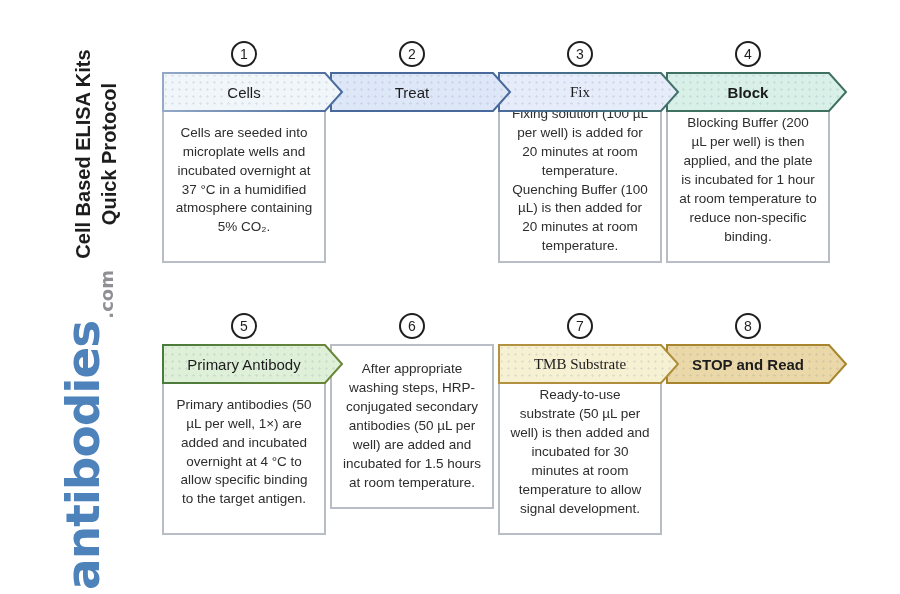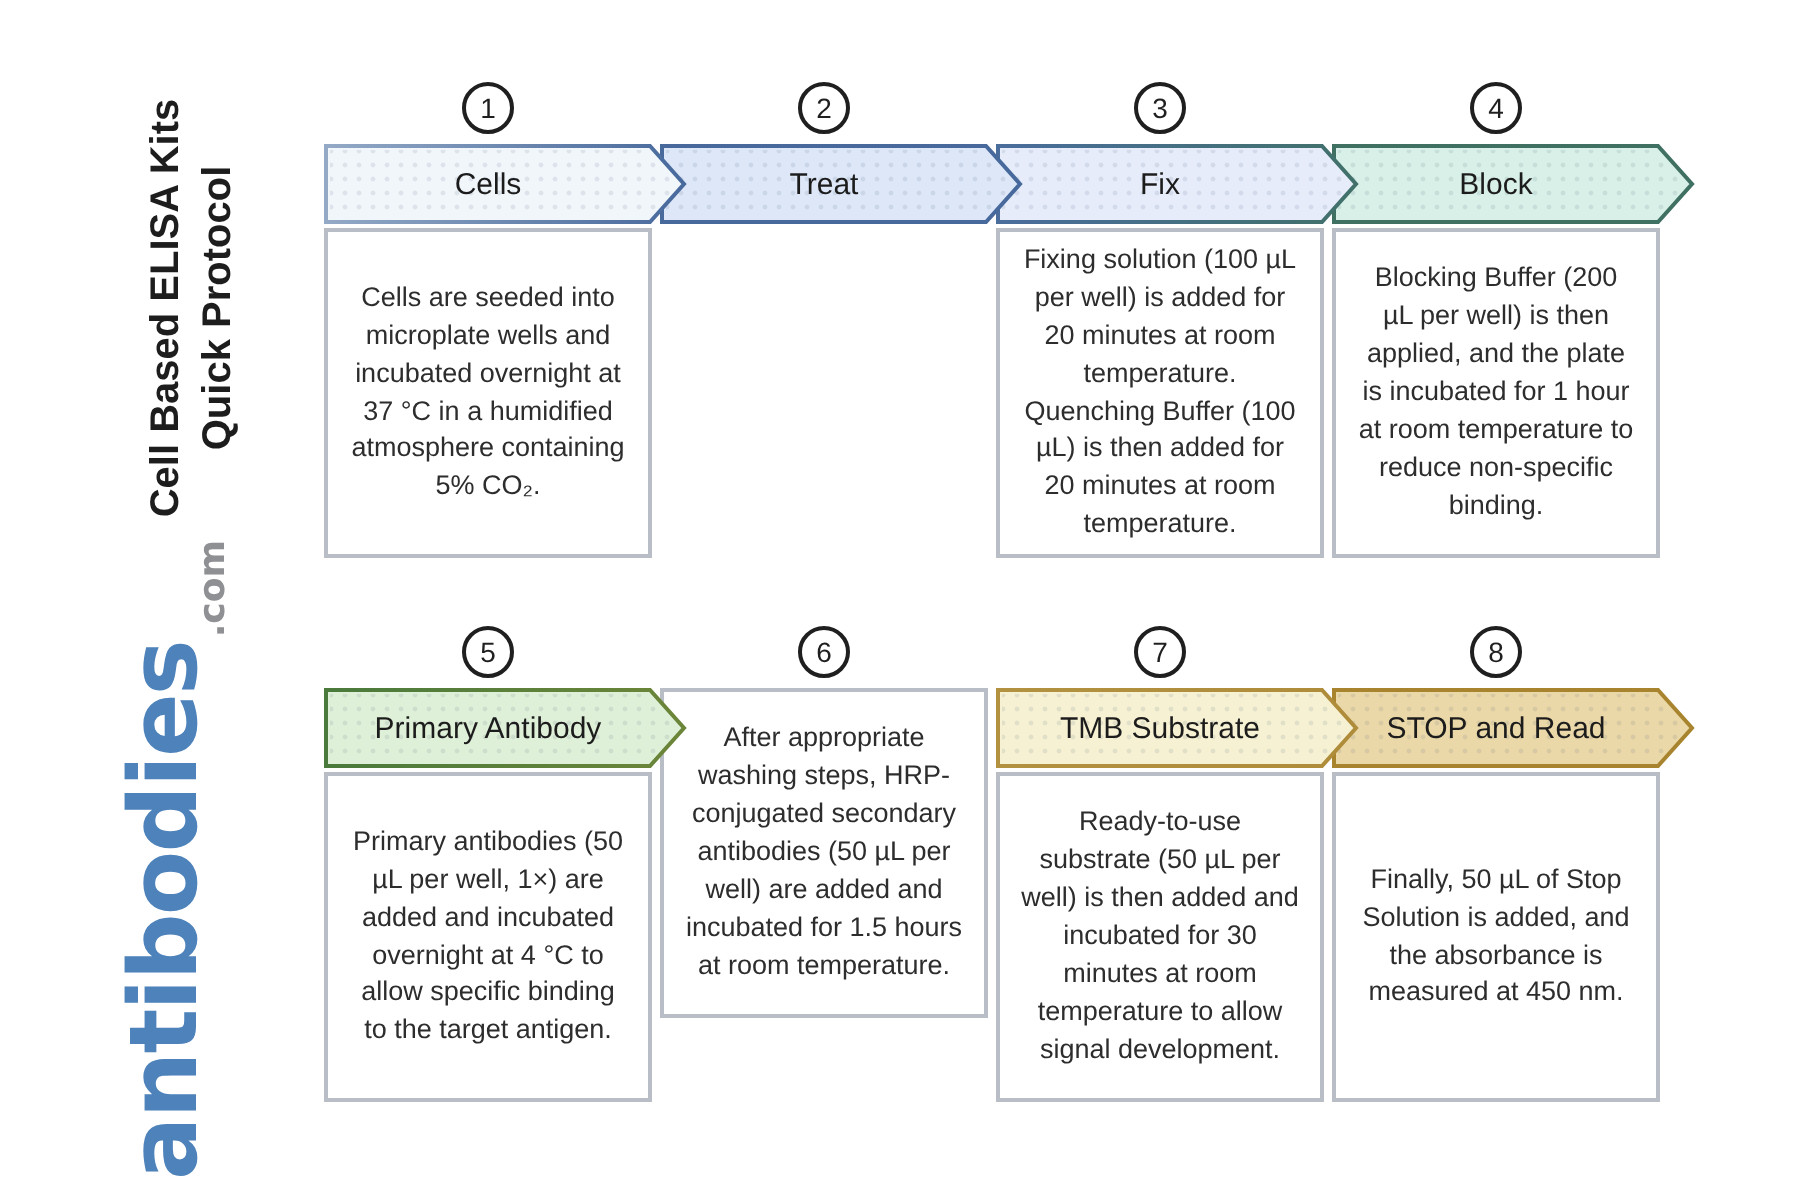--- a/index.html
+++ b/index.html
@@ -32,25 +32,25 @@
   }
   .row1{top:41px;}
   .row2{top:313px;}
   .step{position:relative;display:flex;flex-direction:column;}
   .circle{
     width:22px;height:22px;margin:0 auto 5px auto;
     border:2px solid #1f1f1f;border-radius:50%;background:#ffffff;
     display:flex;align-items:center;justify-content:center;
     font-size:14px;color:#1f1f1f;
   }
-  .arrowwrap{position:relative;height:24px;margin-bottom:18px;}
+  .arrowwrap{position:relative;height:24px;margin-bottom:2px;}
   .step:nth-child(1) .arrowwrap{z-index:8;}
   .step:nth-child(2) .arrowwrap{z-index:6;text-align:center;}
-  .step:nth-child(3) .arrowwrap{z-index:4;}
-  .step:nth-child(4) .arrowwrap{z-index:2;}
+  .step:nth-child(3) .arrowwrap{z-index:4;font-family:Liberation Serif, serif;}
+  .step:nth-child(4) .arrowwrap{z-index:2;font-weight:bold;}
   .arrow-svg{position:absolute;left:0;top:0;overflow:visible;}
   .dots{
     position:absolute;left:0;top:0;width:181px;height:40px;pointer-events:none;
     clip-path:polygon(3px 3px,162px 3px,177px 20px,162px 37px,3px 37px);
     background-image:radial-gradient(circle, rgba(70,90,120,0.12) 1px, transparent 1.4px);
     background-size:7px 7px;
   }
   .arrow-label{
     position:absolute;left:0;top:0;width:164px;height:40px;
     display:flex;align-items:center;justify-content:center;
@@ -215,19 +215,16 @@
               <linearGradient id="g8" x1="0" y1="0" x2="1" y2="0">
             <stop offset="0" stop-color="#a8842e"></stop>
             <stop offset="1" stop-color="#a8842e"></stop>
           </linearGradient>
             </defs>
           <polygon points="1,1 163,1 180,20 163,39 1,39" stroke="url(#g8)" stroke-width="2" fill="#ebd8a8"></polygon>
         </svg>
         <div class="dots"></div>
         <span class="arrow-label">STOP and Read</span>
       </div>
-      <div class="desc-box">
-        <span>Finally, 50 µL of Stop Solution is added, and the absorbance is measured at 450 nm.</span>
-      </div>
     </div>
 
   </div>
 </div>
 
 </body></html>

